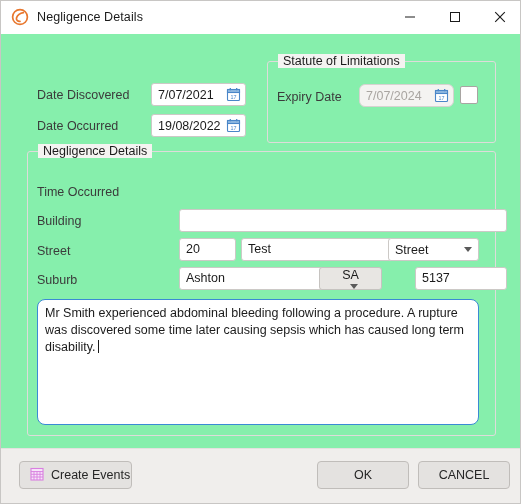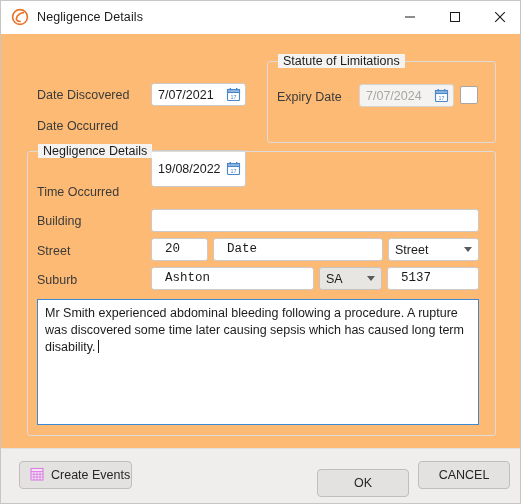--- a/index.html
+++ b/index.html
@@ -5,21 +5,21 @@
   * { box-sizing: border-box; }
   html, body {
     margin: 0; padding: 0;
     width: 521px; height: 504px;
     overflow: hidden;
     font-family: "Liberation Sans", sans-serif;
   }
   #window {
     position: relative;
     width: 521px; height: 504px;
-    background: #fdba74;
+    background: #86efac;
     border: 1px solid #c8c6c4;
     overflow: hidden;
   }
 
   
   #titlebar {
     position: absolute; left: 0; top: 0;
     width: 521px; height: 33px;
     background: #ffffff;
     border-bottom: 1px solid #ffffff;
@@ -73,39 +73,40 @@
     color: #3b3b3b;
     white-space: nowrap;
   }
 
   
   .tbox {
     position: absolute;
     background: #ffffff;
     border: 1px solid #ccc9c6;
     border-radius: 3px;
-    font-family: Liberation Mono, monospace;
+    font-family: Liberation Sans, sans-serif;
     font-size: 12.5px;
     color: #1b1b1b;
-    padding: 0 13px;
+    padding: 0 6px;
     line-height: 21px;
     white-space: nowrap;
     overflow: hidden;
+    margin-left: 28px;
   }
 
   
   .datebox {
     position: absolute;
     background: #ffffff;
     border: 1px solid #ccc9c6;
     border-radius: 3px;
     display: flex; align-items: center;
     padding: 0 4px 0 6px;
   }
-  .datebox.disabled { background: #f4f3f1; border-color: #d6d3d0; }
+  .datebox.disabled { background: #f4f3f1; border-color: #d6d3d0; border-radius: 6px; }
   .datebox .dval {
     font-size: 12.5px; color: #1b1b1b;
     flex: 1 1 auto; white-space: nowrap;
   }
   .datebox.disabled .dval { color: #a9a5a1; }
   .calico { width: 15px; height: 15px; flex: 0 0 auto; }
 
   
   .combo {
     position: absolute;
@@ -135,21 +136,21 @@
     background: #ffffff;
     border: 1px solid #a8a5a2;
     border-radius: 2px;
   }
 
   
   #narrative {
     position: absolute;
     background: #ffffff;
     border: 1px solid #3b8ad4;
-    border-radius: 0;
+    border-radius: 8px;
     padding: 5px 7px;
     font-size: 12.5px;
     line-height: 17px;
     color: #1b1b1b;
     overflow: hidden;
   }
   #narrative .caret {
     display: inline-block;
     width: 1px; height: 13px;
     background: #1b1b1b;
@@ -226,21 +227,21 @@
         <rect x="1.5" y="2.5" width="12" height="11" fill="#ffffff" stroke="#4a86c8" stroke-width="1.1" rx="1"></rect>
         <rect x="1.5" y="2.5" width="12" height="3" fill="#8fb8e0" stroke="#4a86c8" stroke-width="1.1"></rect>
         <line x1="4.3" y1="1" x2="4.3" y2="3.2" stroke="#4a86c8" stroke-width="1.3"></line>
         <line x1="10.7" y1="1" x2="10.7" y2="3.2" stroke="#4a86c8" stroke-width="1.3"></line>
         <text x="7.5" y="11.6" font-family="Liberation Sans, sans-serif" font-size="5.4" fill="#4a86c8" text-anchor="middle">17</text>
       </svg>
     </span>
   </div>
 
   <span class="flabel" style="left:36px; top:118px;text-align:right;">Date Occurred</span>
-  <div class="datebox" style="left:150px; top:113px; width:95px; height:37px;margin-top:36px;">
+  <div class="datebox" style="left:150px; top:113px; width:95px; height:23px;">
     <span class="dval">19/08/2022</span>
     <span class="calico">
       <svg width="15" height="15" viewBox="0 0 15 15">
         <rect x="1.5" y="2.5" width="12" height="11" fill="#ffffff" stroke="#4a86c8" stroke-width="1.1" rx="1"></rect>
         <rect x="1.5" y="2.5" width="12" height="3" fill="#8fb8e0" stroke="#4a86c8" stroke-width="1.1"></rect>
         <line x1="4.3" y1="1" x2="4.3" y2="3.2" stroke="#4a86c8" stroke-width="1.3"></line>
         <line x1="10.7" y1="1" x2="10.7" y2="3.2" stroke="#4a86c8" stroke-width="1.3"></line>
         <text x="7.5" y="11.6" font-family="Liberation Sans, sans-serif" font-size="5.4" fill="#4a86c8" text-anchor="middle">17</text>
       </svg>
     </span>
@@ -269,29 +270,29 @@
     <span class="group-title">Negligence Details</span>
   </div>
 
   <span class="flabel" style="left:36px; top:184px;">Time Occurred</span>
 
   <span class="flabel" style="left:36px; top:213px;">Building</span>
   <div class="tbox" style="left:150px; top:208px; width:328px; height:23px;" placeholder=""></div>
 
   <span class="flabel" style="left:36px; top:243px;">Street</span>
   <div class="tbox" style="left:150px; top:237px; width:57px; height:23px;">20</div>
-  <div class="tbox" style="left:212px; top:237px; width:170px; height:23px;">Date</div>
+  <div class="tbox" style="left:212px; top:237px; width:170px; height:23px;">Test</div>
   <div class="combo" style="left:387px; top:237px; width:91px; height:23px;">
     <span class="cval">Street</span>
     <span class="arrow"></span>
   </div>
 
   <span class="flabel" style="left:36px; top:272px;">Suburb</span>
   <div class="tbox" style="left:150px; top:266px; width:163px; height:23px;">Ashton</div>
-  <div class="combo shaded" style="left:318px; top:266px; width:63px; height:23px;">
+  <div class="combo shaded" style="left:318px; top:266px; width:63px; height:23px;flex-direction:column;">
     <span class="cval">SA</span>
     <span class="arrow"></span>
   </div>
   <div class="tbox" style="left:386px; top:266px; width:92px; height:23px;">5137</div>
 
   <div id="narrative" style="left:36px; top:298px; width:442px; height:126px;">
     <span>Mr Smith experienced abdominal bleeding following a procedure. A rupture was discovered some time later causing sepsis which has caused long term disability.</span><span class="caret"></span>
   </div>
 
   <div id="footer-sep"></div>
@@ -303,21 +304,21 @@
           <line x1="1" y1="4.6" x2="13" y2="4.6" stroke="#d97fe0" stroke-width="1"></line>
           <line x1="1" y1="7.3" x2="13" y2="7.3" stroke="#d97fe0" stroke-width="0.9"></line>
           <line x1="1" y1="10" x2="13" y2="10" stroke="#d97fe0" stroke-width="0.9"></line>
           <line x1="4" y1="4.6" x2="4" y2="13" stroke="#d97fe0" stroke-width="0.9"></line>
           <line x1="7" y1="4.6" x2="7" y2="13" stroke="#d97fe0" stroke-width="0.9"></line>
           <line x1="10" y1="4.6" x2="10" y2="13" stroke="#d97fe0" stroke-width="0.9"></line>
         </svg>
       </span>
       <span>Create Events</span>
     </div>
-    <div class="btn" style="left:316px; top:12px; width:92px; height:28px;margin-top:8px;">
+    <div class="btn" style="left:316px; top:12px; width:92px; height:28px;">
       <span>OK</span>
     </div>
     <div class="btn" style="left:417px; top:12px; width:92px; height:28px;">
       <span>CANCEL</span>
     </div>
   </div>
 
 </div>
 
 </body></html>

